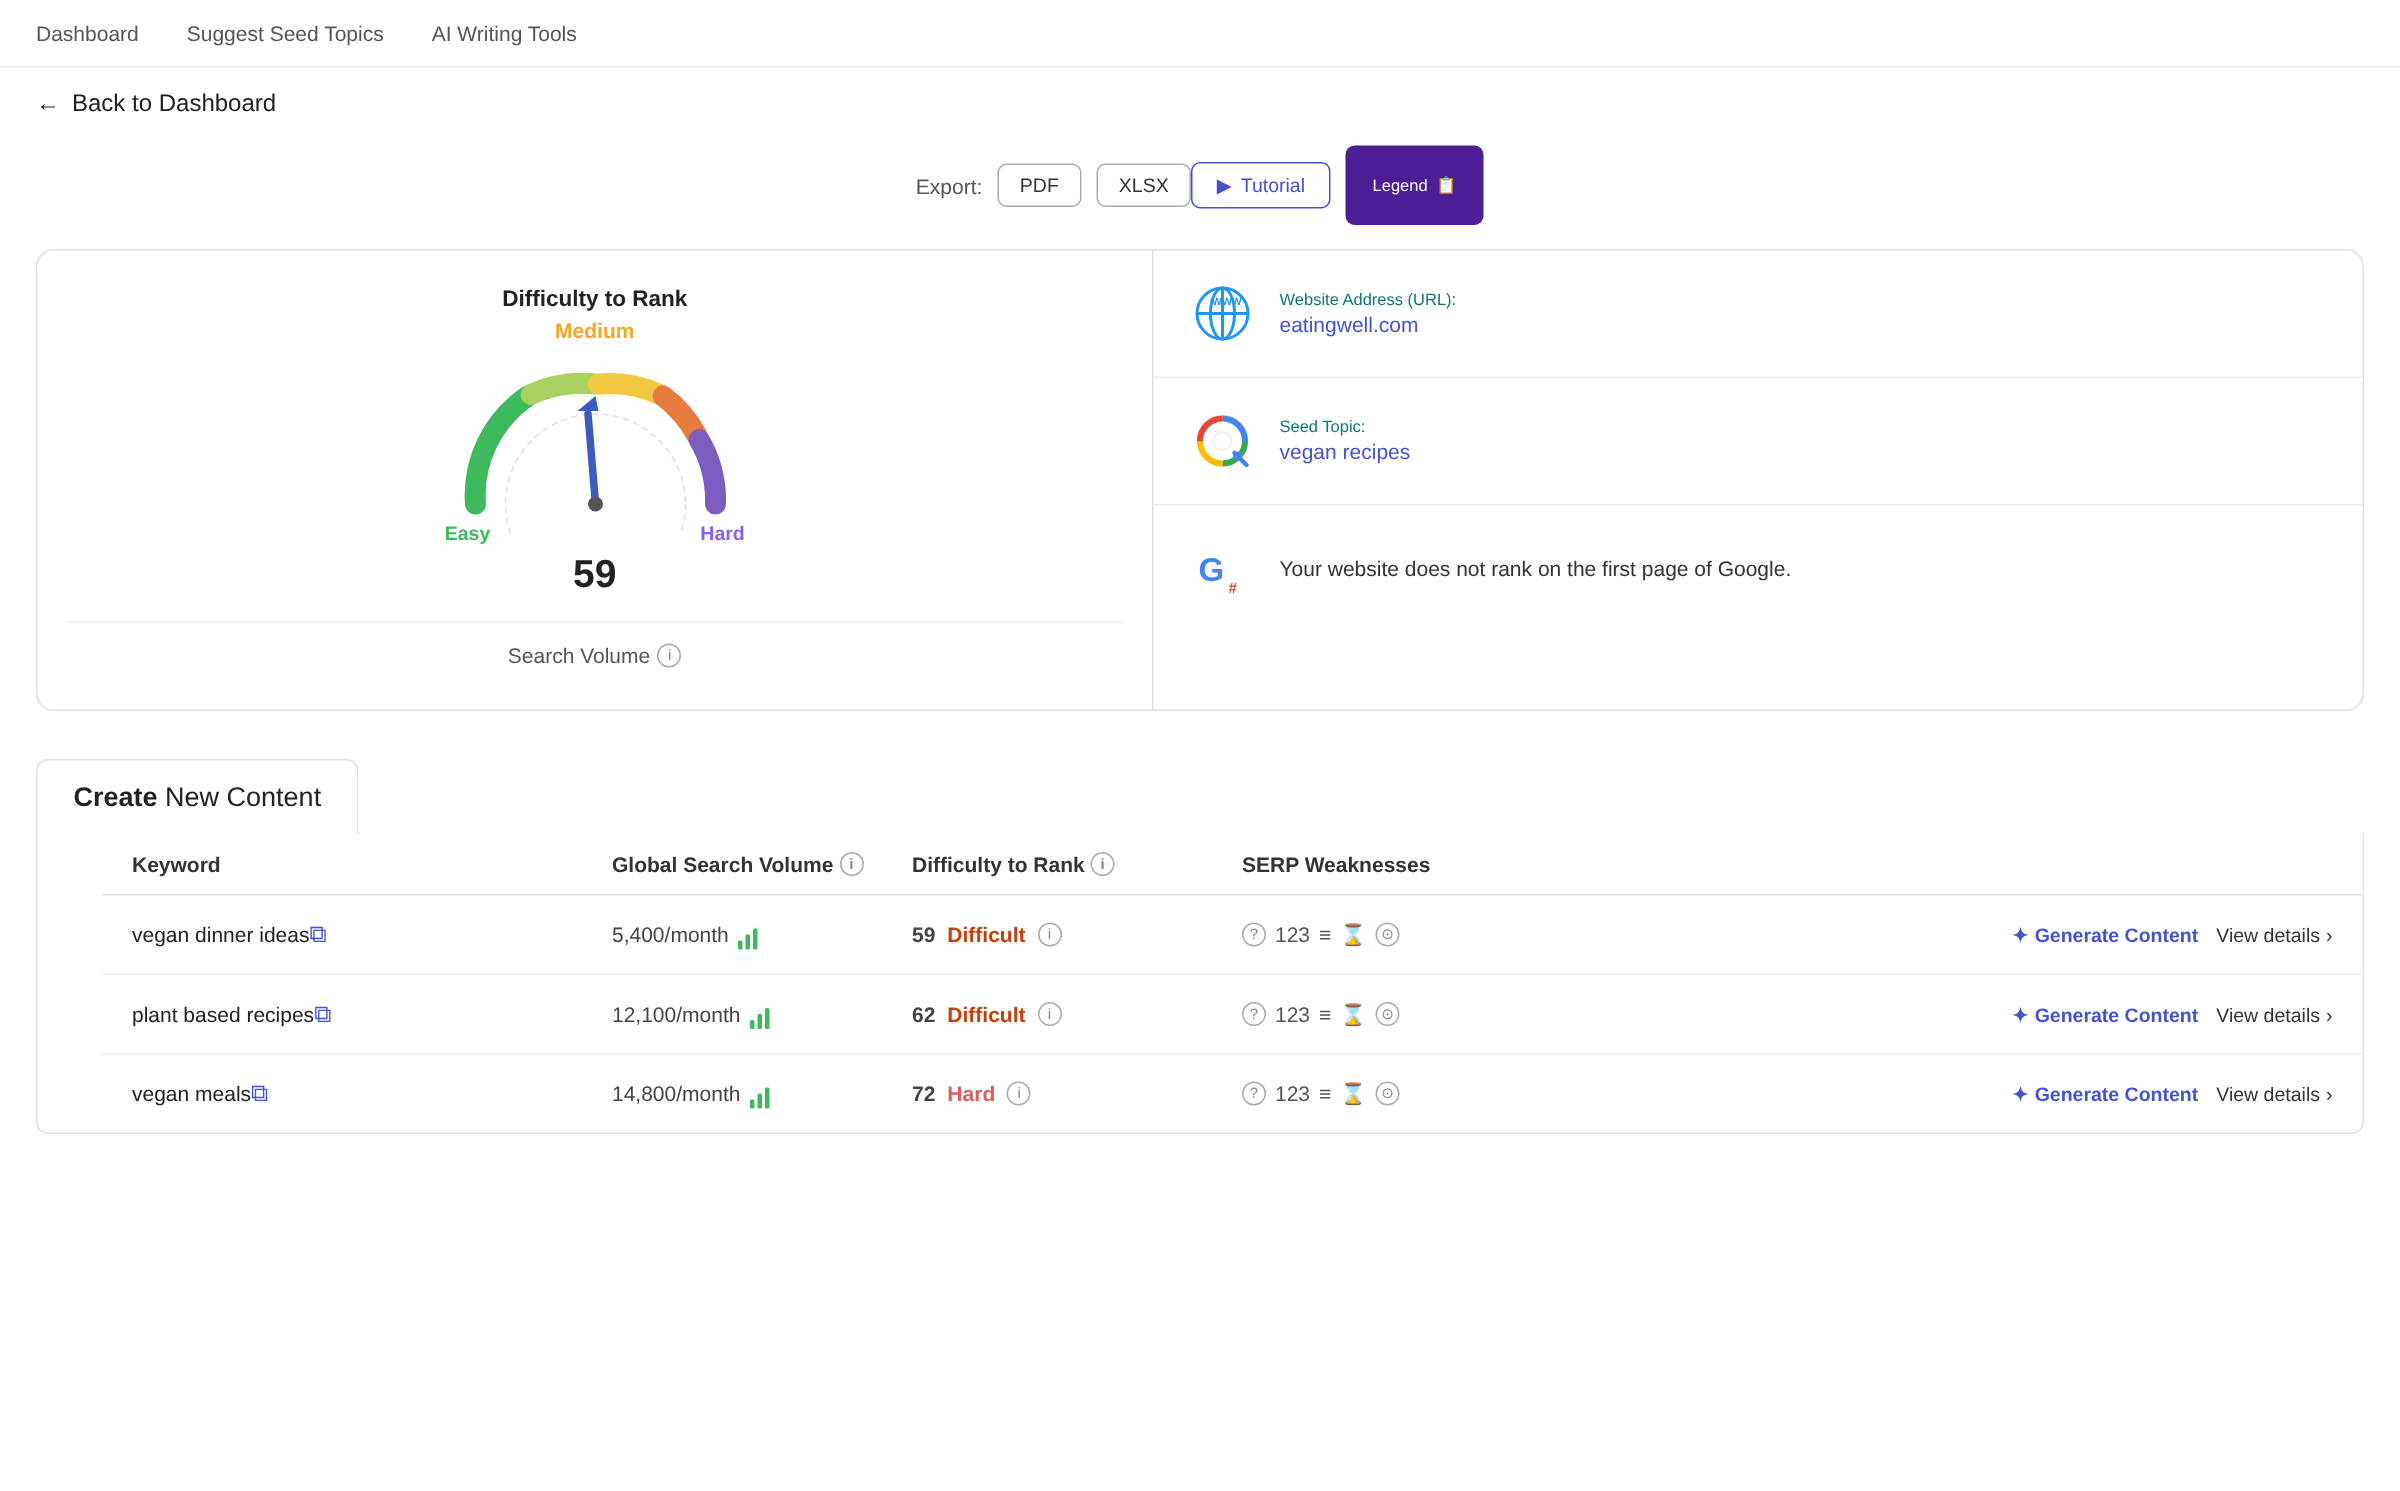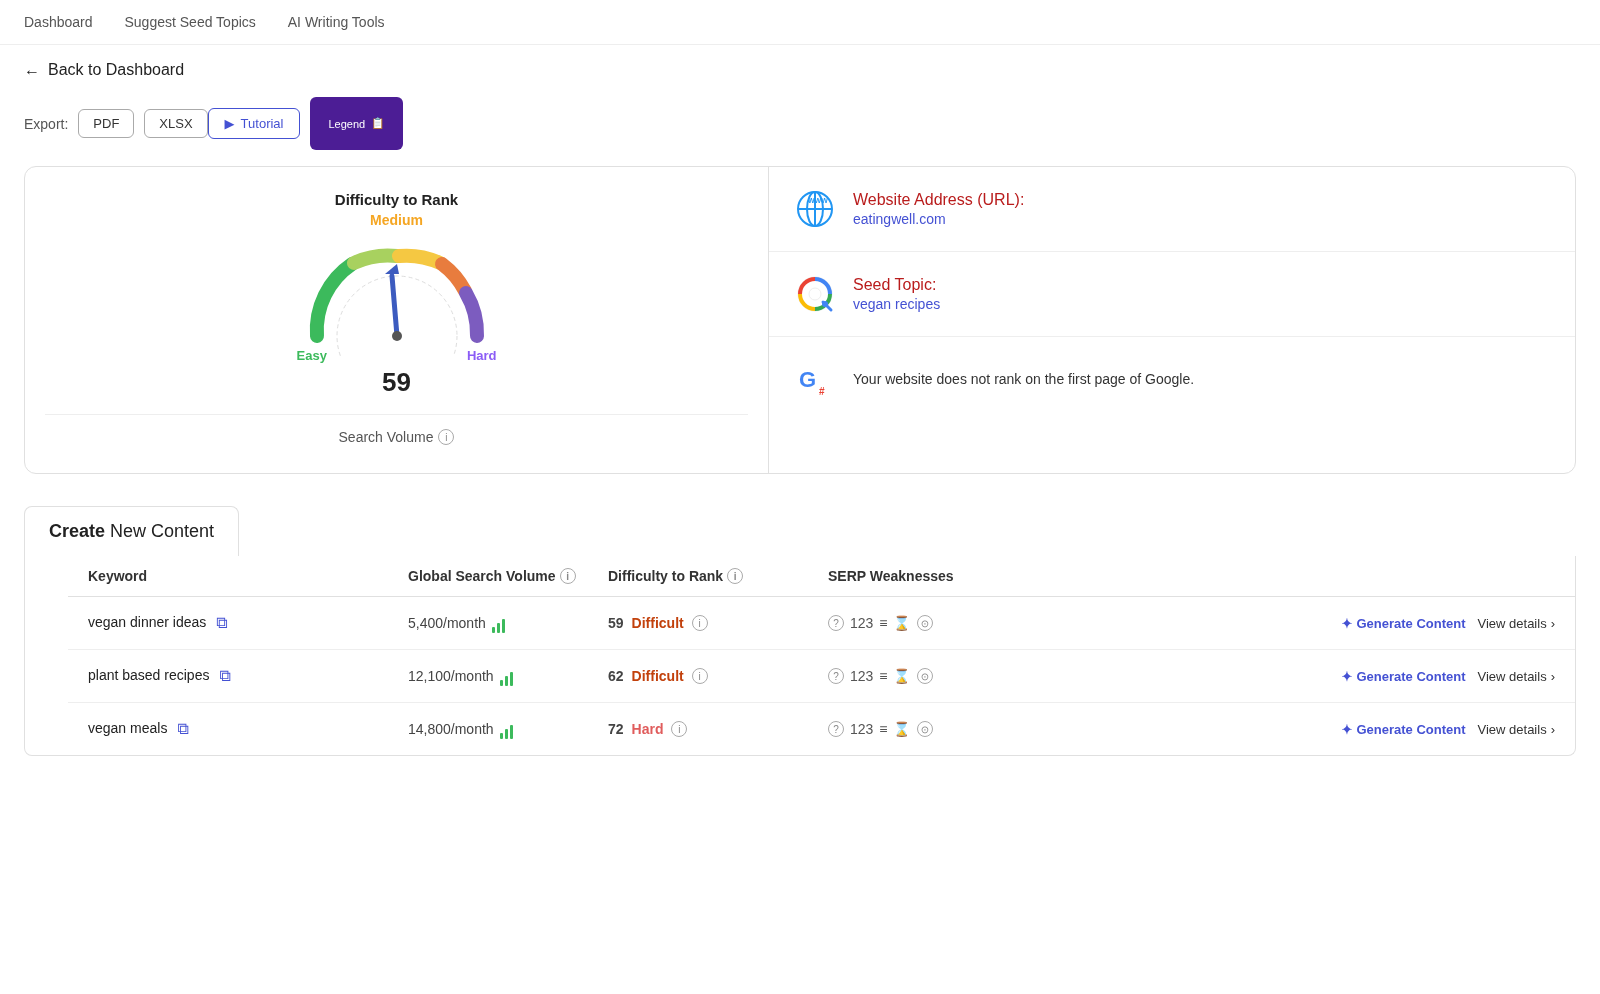--- a/index.html
+++ b/index.html
@@ -8,21 +8,21 @@
     
     .top-nav { display: flex; align-items: center; gap: 32px; padding: 14px 24px; border-bottom: 1px solid #eee; }
     .top-nav a { color: #555; text-decoration: none; font-size: 14px; cursor: pointer; }
 
     
     .back-bar { padding: 16px 24px 8px; display: flex; align-items: center; gap: 8px; cursor: pointer; }
     .back-bar .arrow { font-size: 16px; }
     .back-bar span { font-size: 16px; font-weight: 500; color: #222; }
 
     
-    .toolbar { display: flex; align-items: center; padding: 10px 24px 16px; justify-content: flex-start; }
+    .toolbar { display: flex; align-items: center; padding: 10px 24px 16px; justify-content: center; }
     .toolbar-left { display: flex; align-items: center; gap: 10px; }
     .export-label { font-size: 14px; color: #555; }
     .btn-outline { border: 1.5px solid #aaa; background: #fff; padding: 6px 14px; border-radius: 6px; font-size: 13px; cursor: pointer; color: #333; }
     .toolbar-right { display: flex; align-items: center; gap: 10px; }
     .btn-tutorial { border: 1.5px solid #4451d3; background: #fff; padding: 7px 16px; border-radius: 6px; font-size: 13px; color: #4451d3; cursor: pointer; display: flex; align-items: center; gap: 6px; }
     .btn-legend { background: #4c1d95; color: #fff; border: none; padding: 20px 18px; border-radius: 6px; font-size: 11px; cursor: pointer; display: flex; align-items: center; gap: 6px; }
 
     
     .main-card { margin: 0 24px; border: 1px solid #e0e0e0; border-radius: 12px; display: flex; }
     .card-left { flex: 0 0 48%; border-right: 1px solid #e0e0e0; padding: 24px 20px; display: flex; flex-direction: column; align-items: center; }
@@ -42,39 +42,39 @@
     .search-vol-label { font-size: 14px; color: #555; margin-bottom: 4px; display: flex; align-items: center; justify-content: center; gap: 5px; }
     .search-vol-value { font-size: 26px; font-weight: 700; color: #222; display: flex; align-items: center; gap: 8px; }
     .bar-chart-icon { display: inline-flex; align-items: flex-end; gap: 2px; height: 20px; }
     .bar-chart-icon span { display: inline-block; width: 4px; background: #3cba5c; border-radius: 1px; }
 
     
     .info-row { display: flex; align-items: center; gap: 16px; padding: 20px 24px; border-bottom: 1px solid #eee; }
     .info-row:last-child { border-bottom: none; }
     .info-icon { width: 44px; height: 44px; flex-shrink: 0; display: flex; align-items: center; justify-content: center; }
     .info-content {}
-    .info-label { font-size: 16px; color: #b91c1c; margin-bottom: 2px; }
+    .info-label { font-size: 11px; color: #0f766e; margin-bottom: 2px; }
     .info-value { color: #4451d3; font-size: 14px; cursor: pointer; }
     .info-text { font-size: 14px; color: #333; }
 
     
     .tabs-section { margin: 32px 24px 0; }
     .tabs-header { display: flex; }
     .tab-create { background: #fff; padding: 14px 24px; font-size: 18px; color: #222; border-top-left-radius: 8px; border-top-right-radius: 8px; border: 1px solid #e0e0e0; border-bottom: none; }
     .tab-create strong { font-weight: 800; }
     .tab-update { background: #f0f0f0; padding: 14px 24px; font-size: 18px; color: #aaa; flex: 1; border-top-left-radius: 0; border-top-right-radius: 8px; border: 1px solid #e0e0e0; border-bottom: none; border-left: none; }
     .tab-update strong { font-weight: 800; color: #888; }
 
     
     .table-wrap { border: 1px solid #e0e0e0; border-top: none; border-radius: 0 0 8px 8px; padding-left: 43px; }
     .table-header { display: grid; grid-template-columns: 320px 200px 220px 1fr; padding: 12px 20px; border-bottom: 1px solid #e0e0e0; background: #fff; }
     .table-header .col { font-size: 14px; font-weight: 600; color: #333; display: flex; align-items: center; gap: 4px; }
     .table-row { display: grid; grid-template-columns: 320px 200px 220px 1fr; padding: 16px 20px; border-bottom: 1px solid #eee; align-items: center; }
     .table-row:last-child { border-bottom: none; }
-    .kw-cell { display: flex; align-items: flex-start; gap: 10px; font-size: 14px; color: #222; }
+    .kw-cell { display: flex; align-items: center; font-size: 14px; color: #222; }
     .copy-icon { color: #4451d3; cursor: pointer; font-size: 16px; }
     .vol-cell { font-size: 14px; color: #444; display: flex; align-items: center; gap: 6px; }
     .diff-cell { font-size: 14px; color: #444; display: flex; align-items: center; gap: 8px; }
     .diff-number { font-weight: 700; }
     .diff-label-difficult { color: #c2410c; font-weight: 600; }
     .diff-label-hard { color: #e05c5c; font-weight: 600; }
     .serp-cell { display: flex; align-items: center; gap: 6px; font-size: 14px; color: #555; }
     .actions-cell { display: flex; align-items: center; gap: 12px; }
     .gen-btn { color: #4451d3; font-size: 13px; font-weight: 600; cursor: pointer; display: flex; align-items: center; gap: 4px; white-space: nowrap; }
     .view-details { font-size: 13px; color: #333; cursor: pointer; display: flex; align-items: center; gap: 4px; white-space: nowrap; }

